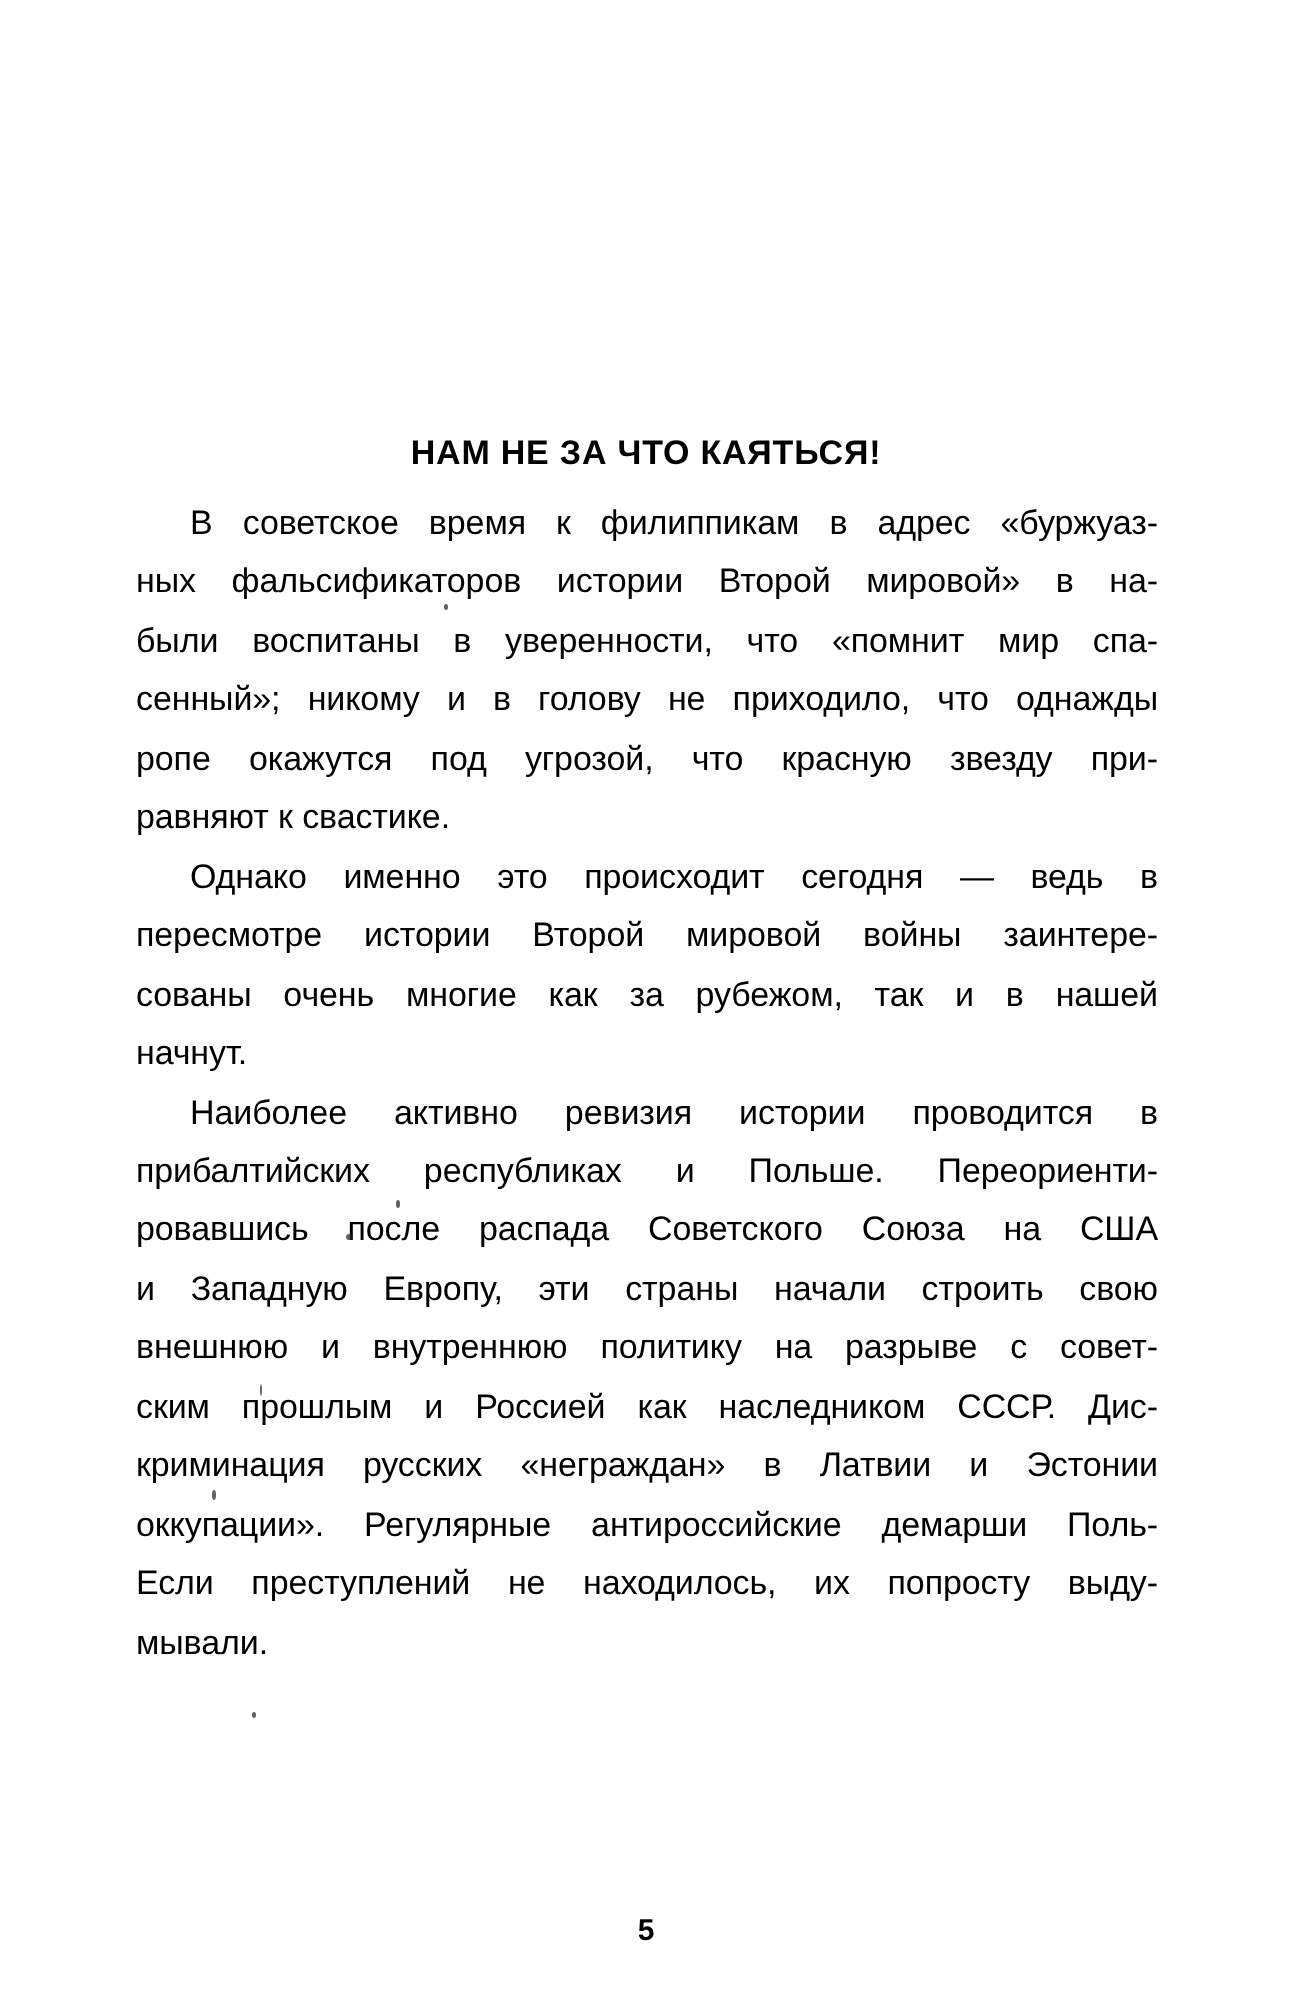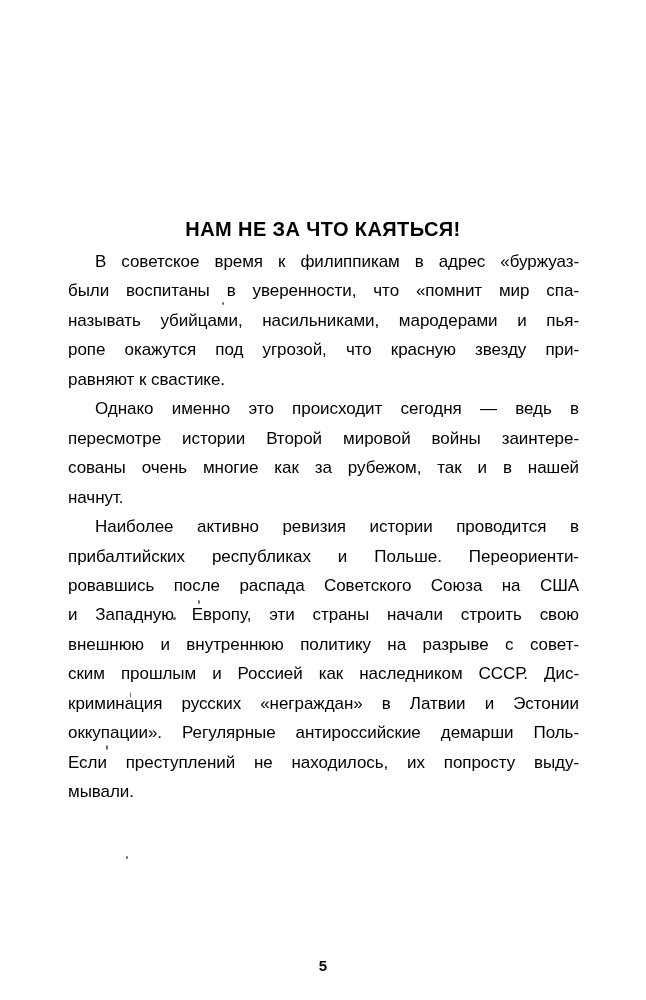--- a/index.html
+++ b/index.html
@@ -23,21 +23,21 @@
     background: #ffffff;
   }
 
   
   #chapter-title {
     position: absolute;
     left: 0;
     top: 206px;
     width: 646px;
     text-align: center;
-    font-size: 20px;
+    font-size: 17px;
     font-weight: bold;
     letter-spacing: 0.4px;
     line-height: 20px;
     white-space: nowrap;
   }
 
   
   #body-text {
     position: absolute;
     left: 68px;
@@ -99,22 +99,23 @@
 <body>
 
 <div id="page">
 
   <h1 id="chapter-title">НАМ НЕ ЗА ЧТО КАЯТЬСЯ!</h1>
 
   <div id="body-text">
 
     <p class="para" id="para-0">
         <span class="ln j"><span class="ind"></span>В советское время к филиппикам в адрес «буржуаз-</span>
+        <span class="ln j">ных фальсификаторов истории Второй мировой» в на-</span>
         <span class="ln j">были воспитаны в уверенности, что «помнит мир спа-</span>
-        <span class="ln j">называть убийцами, насильниками, мародерами и пья-</span>
+        <span class="ln j">сенный»; никому и в голову не приходило, что однажды</span>
         <span class="ln j">ропе окажутся под угрозой, что красную звезду при-</span>
         <span class="ln last">равняют к свастике.</span>
       </p>
     <p class="para" id="para-1">
         <span class="ln j"><span class="ind"></span>Однако именно это происходит сегодня — ведь в</span>
         <span class="ln j">пересмотре истории Второй мировой войны заинтере-</span>
         <span class="ln j">сованы очень многие как за рубежом, так и в нашей</span>
         <span class="ln last">начнут.</span>
       </p>
     <p class="para" id="para-2">

